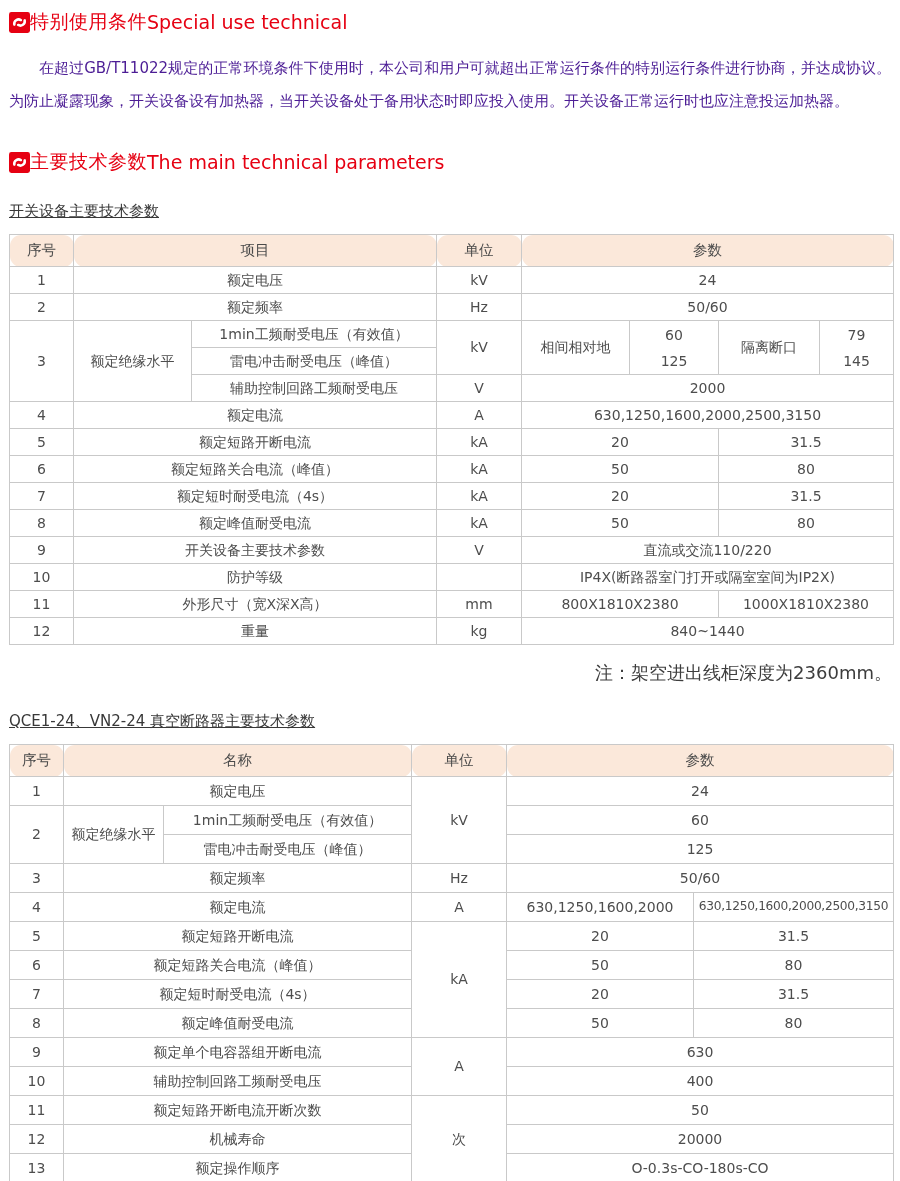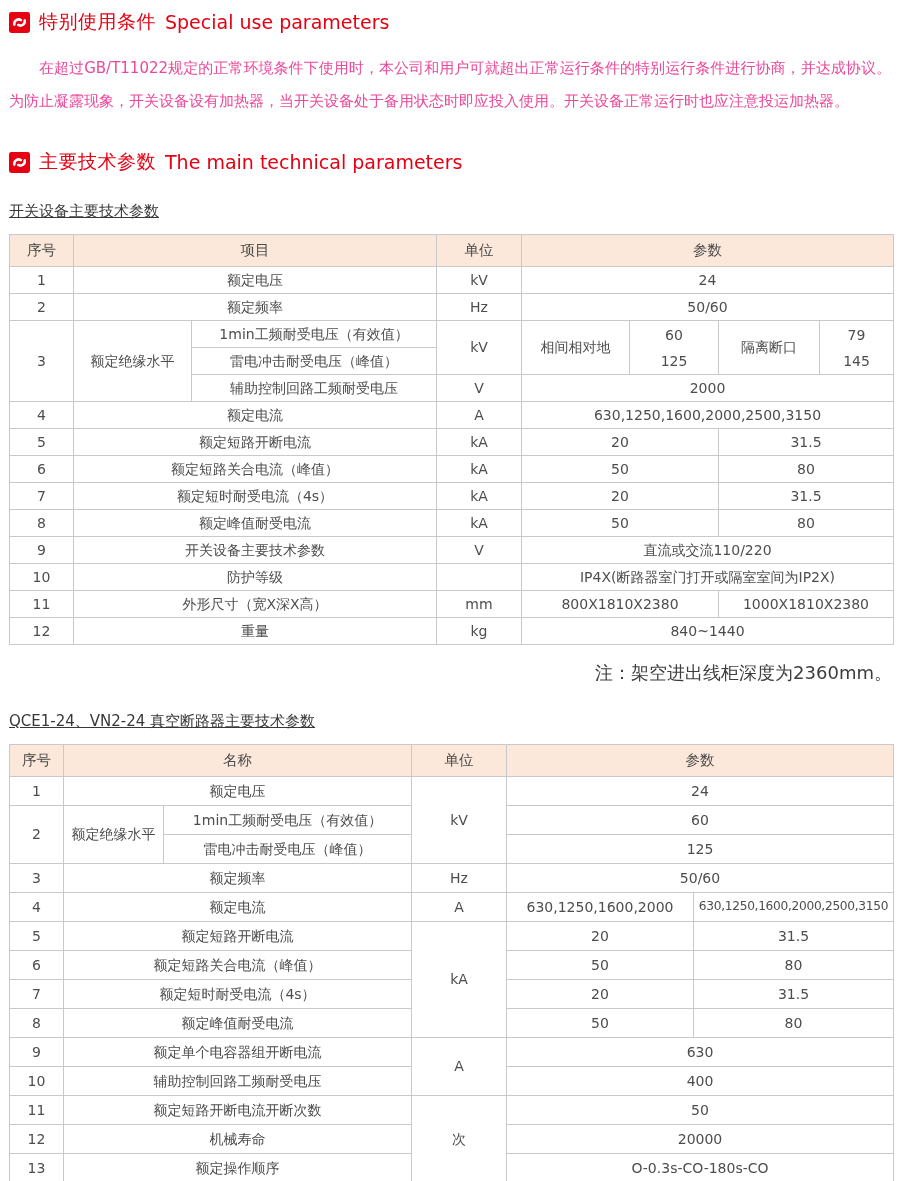--- a/index.html
+++ b/index.html
@@ -6,31 +6,31 @@
   html,body { background:#ffffff; }
   body {
     width: 900px; height: 1181px;
     font-family: "DejaVu Sans", "Liberation Sans", sans-serif;
     color: #404040;
     overflow: hidden;
   }
   .page { padding: 7px 8px 0 9px; }
 
   .sec-head {
-    display: flex; align-items: center; gap: 9px;
+    display: flex; align-items: center; gap: 0;
     color: #e60012; font-size: 19px; font-weight: 500;
     margin-top: 2px;
   }
   .sec-head .zh { letter-spacing: 0.5px; }
   .sec-icon { width: 21px; height: 21px; flex: none; display: block; }
 
   .para {
     margin: 17px 1px 0 0;
     font-size: 15px; line-height: 33px;
-    text-indent: 2em; color: #ec4899;
+    text-indent: 2em; color: #4c1d95;
     text-align: justify;
   }
 
   .sec2 { margin-top: 31px; }
 
   .caption { margin-top: 27px; font-size: 15px; color: #383838; text-decoration: underline; }
   .caption2 { }
 
   table {
     border-collapse: collapse;
@@ -39,21 +39,21 @@
     table-layout: fixed;
   }
   th, td {
     border: 1px solid #c9c9c9;
     text-align: center; vertical-align: middle;
     font-weight: normal;
     padding: 0 2px;
   }
   th {
     background: #fbe8da;
-    height: 32px; font-size: 14.5px; color: #4a4a4a;
+    height: 32px; font-size: 14.5px; color: #4a4a4a; border-radius: 11px;
   }
   td {
     height: 27px; font-size: 14px; color: #4d4d4d;
     line-height: 1.45; white-space: pre-line;
   }
   .t2 td { height: 29px; }
   .dbl { line-height: 26px; }
   .small { font-size: 12.2px; letter-spacing: -0.3px; padding: 0 1px; }
 
   .note { margin-top: 16px; font-size: 18px; color: #3d3d3d; text-align: right; }
@@ -63,21 +63,21 @@
 
 <div class="page">
 
   <div class="sec-head">
     <svg class="sec-icon" viewBox="0 0 22 22" aria-hidden="true">
       <rect x="0" y="0" width="22" height="22" rx="2.5" fill="#e60012"></rect>
       <path d="M 5.6 13.2 C 4.8 9.2 9.2 6.6 12.4 8.4" stroke="#ffffff" stroke-width="2.7" fill="none" stroke-linecap="round"></path>
       <path d="M 16.4 8.8 C 17.2 12.8 12.8 15.4 9.6 13.6" stroke="#ffffff" stroke-width="2.7" fill="none" stroke-linecap="round"></path>
     </svg>
     <span class="zh">特别使用条件</span>
-    <span class="en">Special use parameters</span>
+    <span class="en">Special use technical</span>
   </div>
 
   <p class="para">在超过GB/T11022规定的正常环境条件下使用时，本公司和用户可就超出正常运行条件的特别运行条件进行协商，并达成协议。为防止凝露现象，开关设备设有加热器，当开关设备处于备用状态时即应投入使用。开关设备正常运行时也应注意投运加热器。</p>
 
   <div class="sec-head sec2">
     <svg class="sec-icon" viewBox="0 0 22 22" aria-hidden="true">
       <rect x="0" y="0" width="22" height="22" rx="2.5" fill="#e60012"></rect>
       <path d="M 5.6 13.2 C 4.8 9.2 9.2 6.6 12.4 8.4" stroke="#ffffff" stroke-width="2.7" fill="none" stroke-linecap="round"></path>
       <path d="M 16.4 8.8 C 17.2 12.8 12.8 15.4 9.6 13.6" stroke="#ffffff" stroke-width="2.7" fill="none" stroke-linecap="round"></path>
     </svg>

